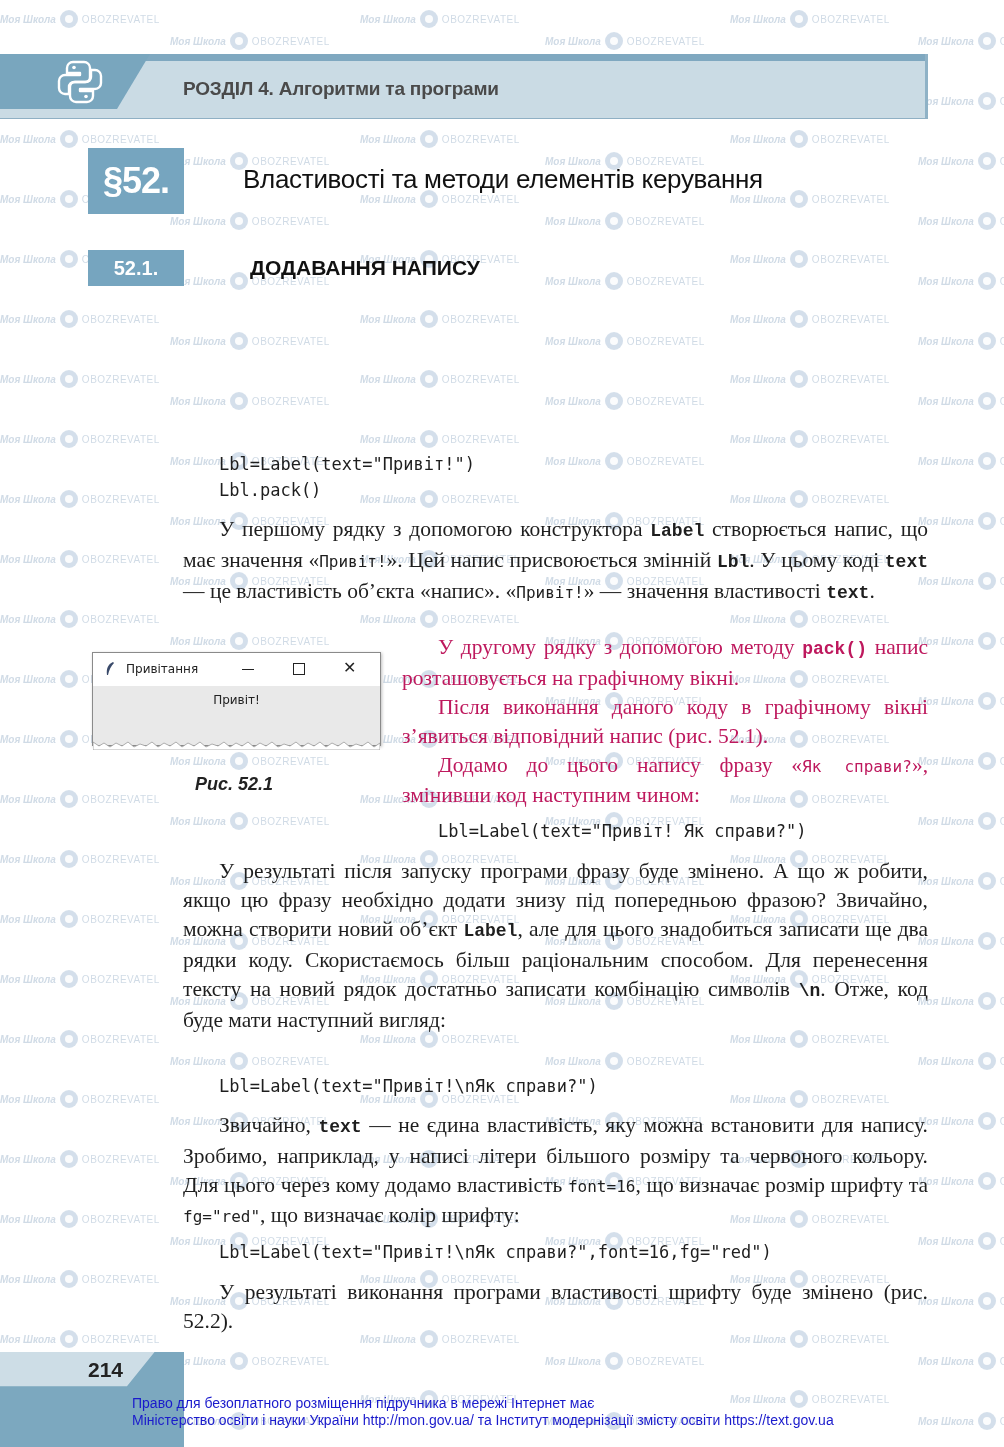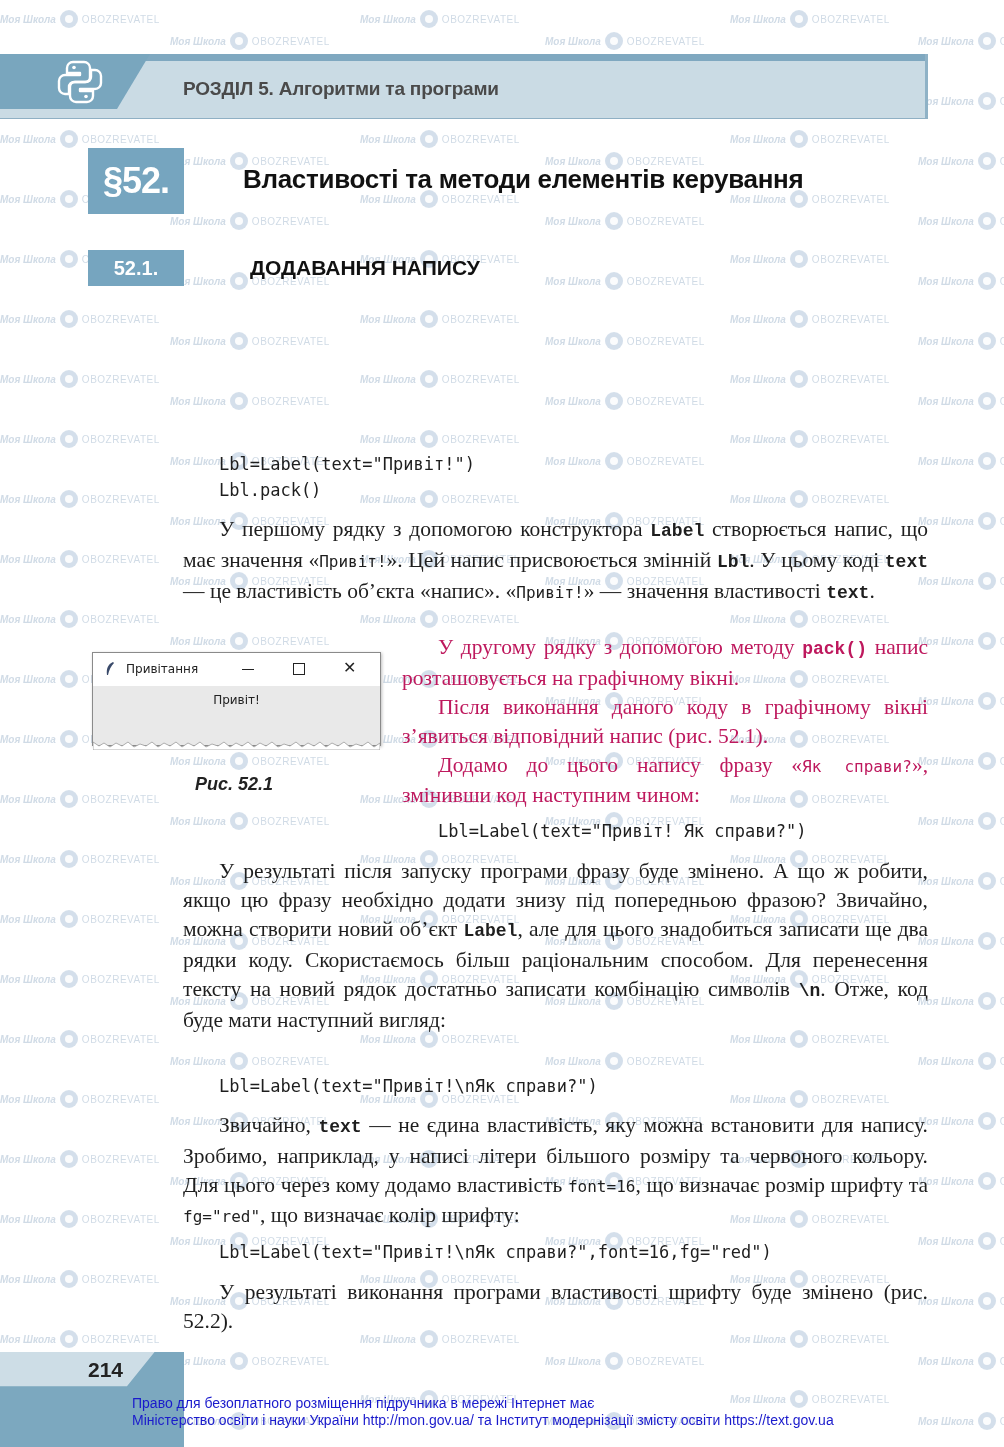--- a/index.html
+++ b/index.html
@@ -50,21 +50,21 @@
 
   
   .para-badge {
     position: absolute; left: 88px; top: 148px; width: 96px; height: 66px; z-index: 1;
     background: #76a5bf; color: #fff;
     font-family: "Liberation Sans", sans-serif; font-weight: bold; font-size: 36px;
     display: flex; align-items: center; justify-content: center; letter-spacing: -1px;
   }
   .section-title {
     position: absolute; left: 243px; top: 164px; z-index: 1;
-    font-family: "Liberation Sans", sans-serif; font-weight: bold; font-size: 26px;
+    font-family: "Liberation Sans", sans-serif; font-weight: normal; font-size: 26px;
     color: #111; letter-spacing: -0.3px;
   }
   .sub-badge {
     position: absolute; left: 88px; top: 250px; width: 96px; height: 36px; z-index: 1;
     background: #76a5bf; color: #fff;
     font-family: "Liberation Sans", sans-serif; font-weight: bold; font-size: 20px;
     display: flex; align-items: center; justify-content: center;
   }
   .sub-title {
     position: absolute; left: 250px; top: 256px; z-index: 1;
@@ -873,21 +873,21 @@
   <div class="rightedge"></div>
   <div class="header-tab"></div>
   <svg class="python-logo" viewBox="0 0 46 46">
     <g fill="none" stroke="#ffffff" stroke-width="2.4" stroke-linejoin="round">
       <path d="M22 3 h-6 a6 6 0 0 0 -6 6 v5 h13 v2 H8 a6 6 0 0 0 -6 6 v7 a6 6 0 0 0 6 6 h4 v-7 a5 5 0 0 1 5 -5 h11 a5 5 0 0 0 5 -5 V9 a6 6 0 0 0 -6 -6 z"></path>
       <path d="M24 43 h6 a6 6 0 0 0 6 -6 v-5 h-13 v-2 h15 a6 6 0 0 0 6 -6 v-7 a6 6 0 0 0 -6 -6 h-4 v7 a5 5 0 0 1 -5 5 H18 a5 5 0 0 0 -5 5 v9 a6 6 0 0 0 6 6 z"></path>
     </g>
     <circle cx="17" cy="8.5" r="1.8" fill="#ffffff"></circle>
     <circle cx="29" cy="37.5" r="1.8" fill="#ffffff"></circle>
   </svg>
-  <div class="chapter-title">РОЗДІЛ 5. Алгоритми  та програми</div>
+  <div class="chapter-title">РОЗДІЛ 4. Алгоритми  та програми</div>
 </div>
 
 <div class="para-badge">§52.</div>
 <div class="section-title">Властивості та методи елементів керування</div>
 
 <div class="sub-badge">52.1.</div>
 <div class="sub-title">ДОДАВАННЯ НАПИСУ</div>
 
 <div class="text-block" style="top:297px;">
 </div>

